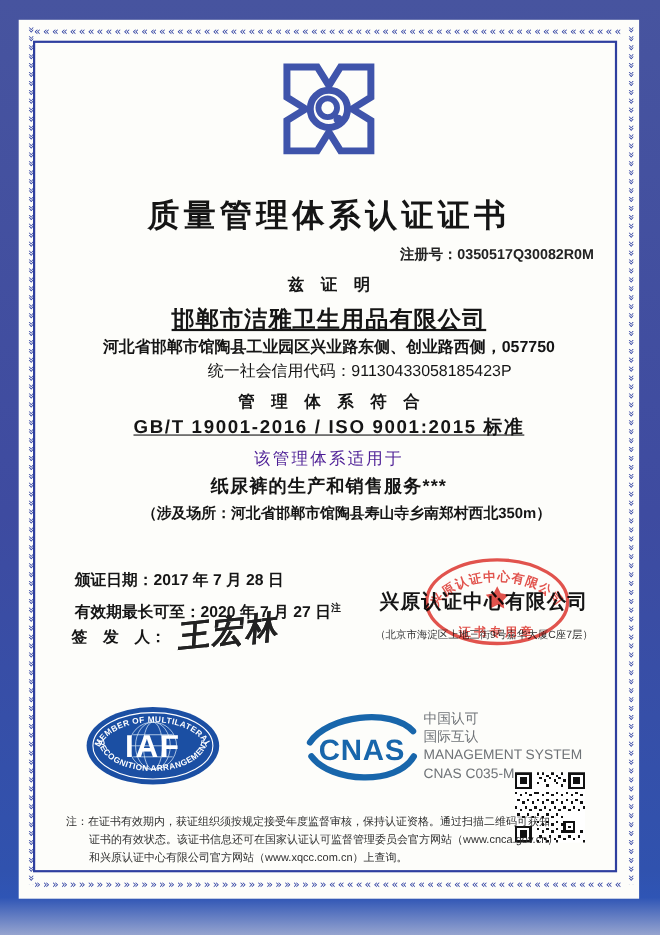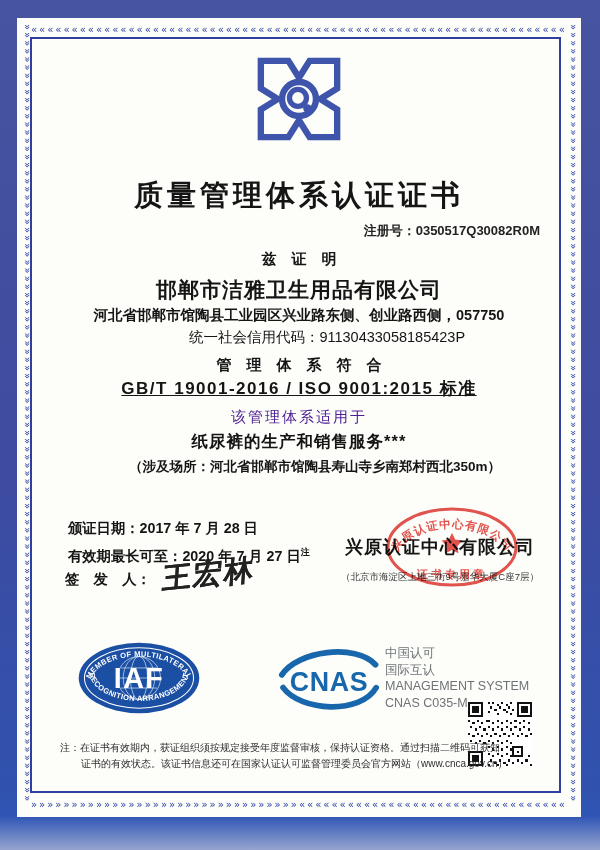--- a/index.html
+++ b/index.html
@@ -15,21 +15,21 @@
   .chev-vert{width:780px;transform-origin:0 0;transform:rotate(90deg);}
   .chev-left{left:16px;top:6px;}
   .chev-right{left:562px;top:6px;}
   .frame-line{position:absolute;left:13px;top:19px;right:20px;bottom:24px;border:2px solid #2e3f9f;pointer-events:none;}
   
   .cline{position:absolute;left:0;width:100%;text-align:center;color:#151515;}
   .logo{position:absolute;top:28px;left:50%;margin-left:-56px;width:112px;height:106px;}
   .title{top:158px;font-size:29px;font-weight:bold;letter-spacing:4px;}
   .regno{position:absolute;top:204px;right:41px;font-size:13px;font-weight:bold;color:#222;}
   .certify{top:232px;font-size:15px;font-weight:bold;}
-  .company{top:258px;font-size:21px;font-weight:bold;letter-spacing:1px;}
+  .company{top:258px;font-size:21px;font-weight:bold;letter-spacing:1px;text-decoration:underline;}
   .addr{top:288px;font-size:14.5px;font-weight:bold;}
   .credit{top:310px;font-size:14.5px;font-weight:normal;margin-left:28px;}
   .conform{top:338px;font-size:15px;font-weight:bold;}
   .standard{top:359px;font-size:17px;font-weight:bold;letter-spacing:1.5px;text-decoration:underline;}
   .scopehead{top:390px;font-size:15px;letter-spacing:2px;color:#4c1d95;}
   .scope{top:413px;font-size:16.5px;font-weight:bold;letter-spacing:1px;}
   .site{top:440px;font-size:13.5px;font-weight:bold;padding-left:16px;}
   .dates{position:absolute;left:51px;top:498px;font-size:14.3px;font-weight:bold;line-height:24px;color:#151515;}
   .dates sup{font-size:9px;}
   .issuer{position:absolute;left:48px;top:552px;font-size:14.3px;font-weight:bold;color:#151515;display:flex;align-items:flex-start;}
@@ -181,15 +181,16 @@
       M15 18h1v1h-1z M17 17h1v1h-1z M19 18h1v1h-1z
       M9 20h1v1H9z M11 21h1v1h-1z M13 20h1v1h-1z M15 21h1v1h-1z M17 20h1v1h-1z M19 21h1v1h-1z
       M9 23h1v1H9z M11 24h1v1h-1z M13 23h1v1h-1z M15 24h1v1h-1z M17 23h1v1h-1z M19 24h1v1h-1z M27 24h1v1h-1z
       M10 26h1v1h-1z M12 27h1v1h-1z M14 26h1v1h-1z M16 27h1v1h-1z M18 26h1v1h-1z M20 27h1v1h-1z
       M22 26h1v1h-1z M24 27h1v1h-1z M26 26h1v1h-1z M28 28h1v1h-1z M9 28h1v1H9z M13 28h1v1h-1z M17 28h1v1h-1z"></path>
   </svg>
 
   <div class="footnote">
     <div class="l1">注：在证书有效期内，获证组织须按规定接受年度监督审核，保持认证资格。通过扫描二维码可获知</div>
     <div class="l2">证书的有效状态。该证书信息还可在国家认证认可监督管理委员会官方网站（www.cnca.gov.cn）</div>
+    <div class="l3">和兴原认证中心有限公司官方网站（www.xqcc.com.cn）上查询。</div>
   </div>
 
 </div>
 
 </body></html>

